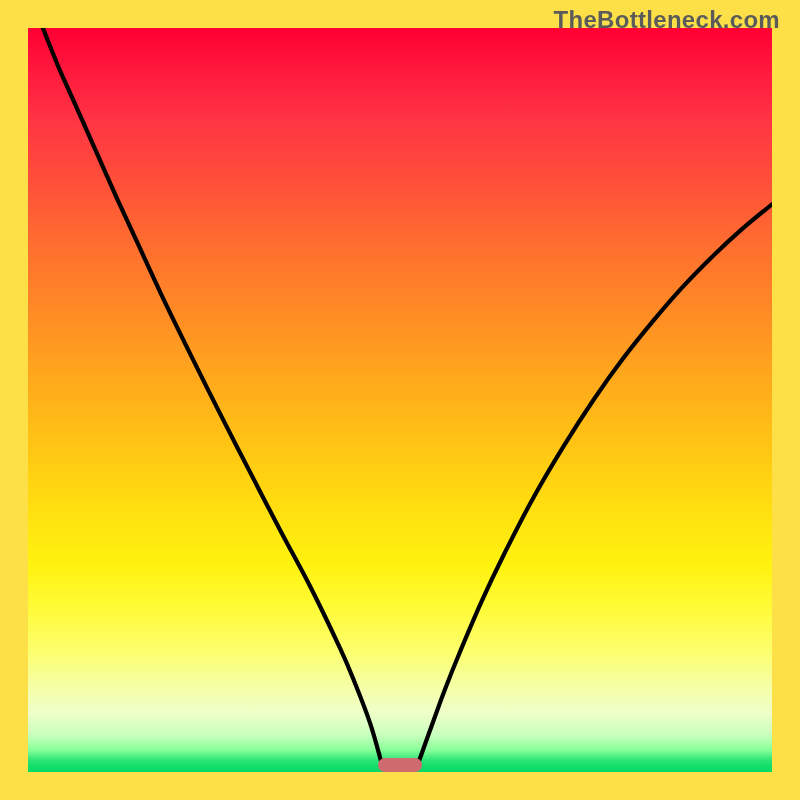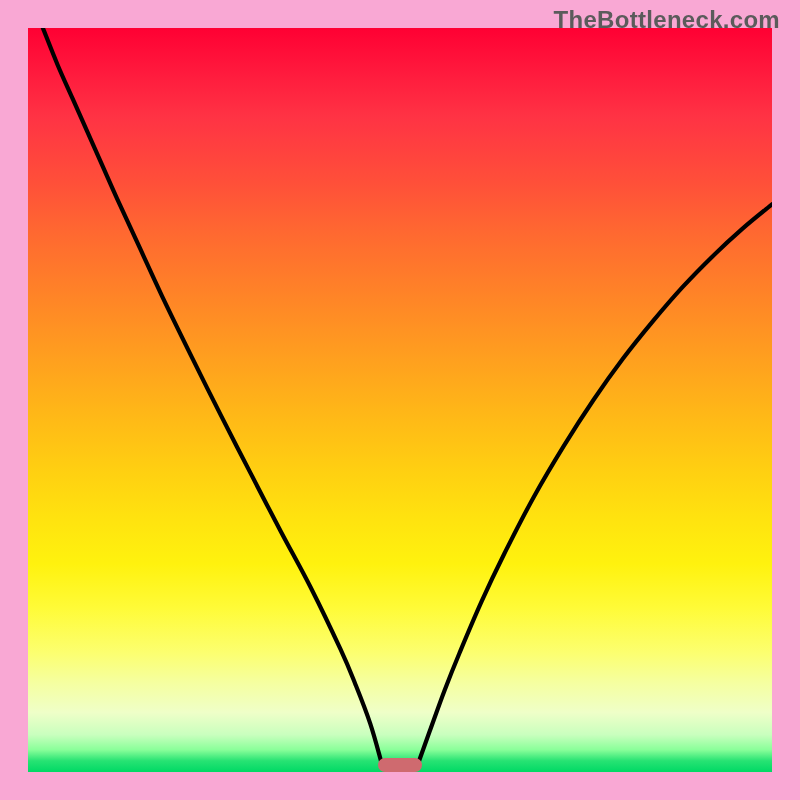--- a/index.html
+++ b/index.html
@@ -1,21 +1,21 @@
 <!DOCTYPE html>
 <html><head>
 <meta charset="utf-8">
 <style>
   * { margin: 0; padding: 0; box-sizing: border-box; }
   html, body { width: 800px; height: 800px; overflow: hidden; background: #000; }
   .stage {
     position: relative;
     width: 800px;
     height: 800px;
-    background: #f9a8d4;
+    background: #fde047;
   }
   .watermark {
     position: absolute;
     top: 6px;
     right: 20px;
     font-family: Arial, Helvetica, sans-serif;
     font-size: 24px;
     font-weight: 600;
     color: #5b5b5b;
     letter-spacing: 0.3px;

